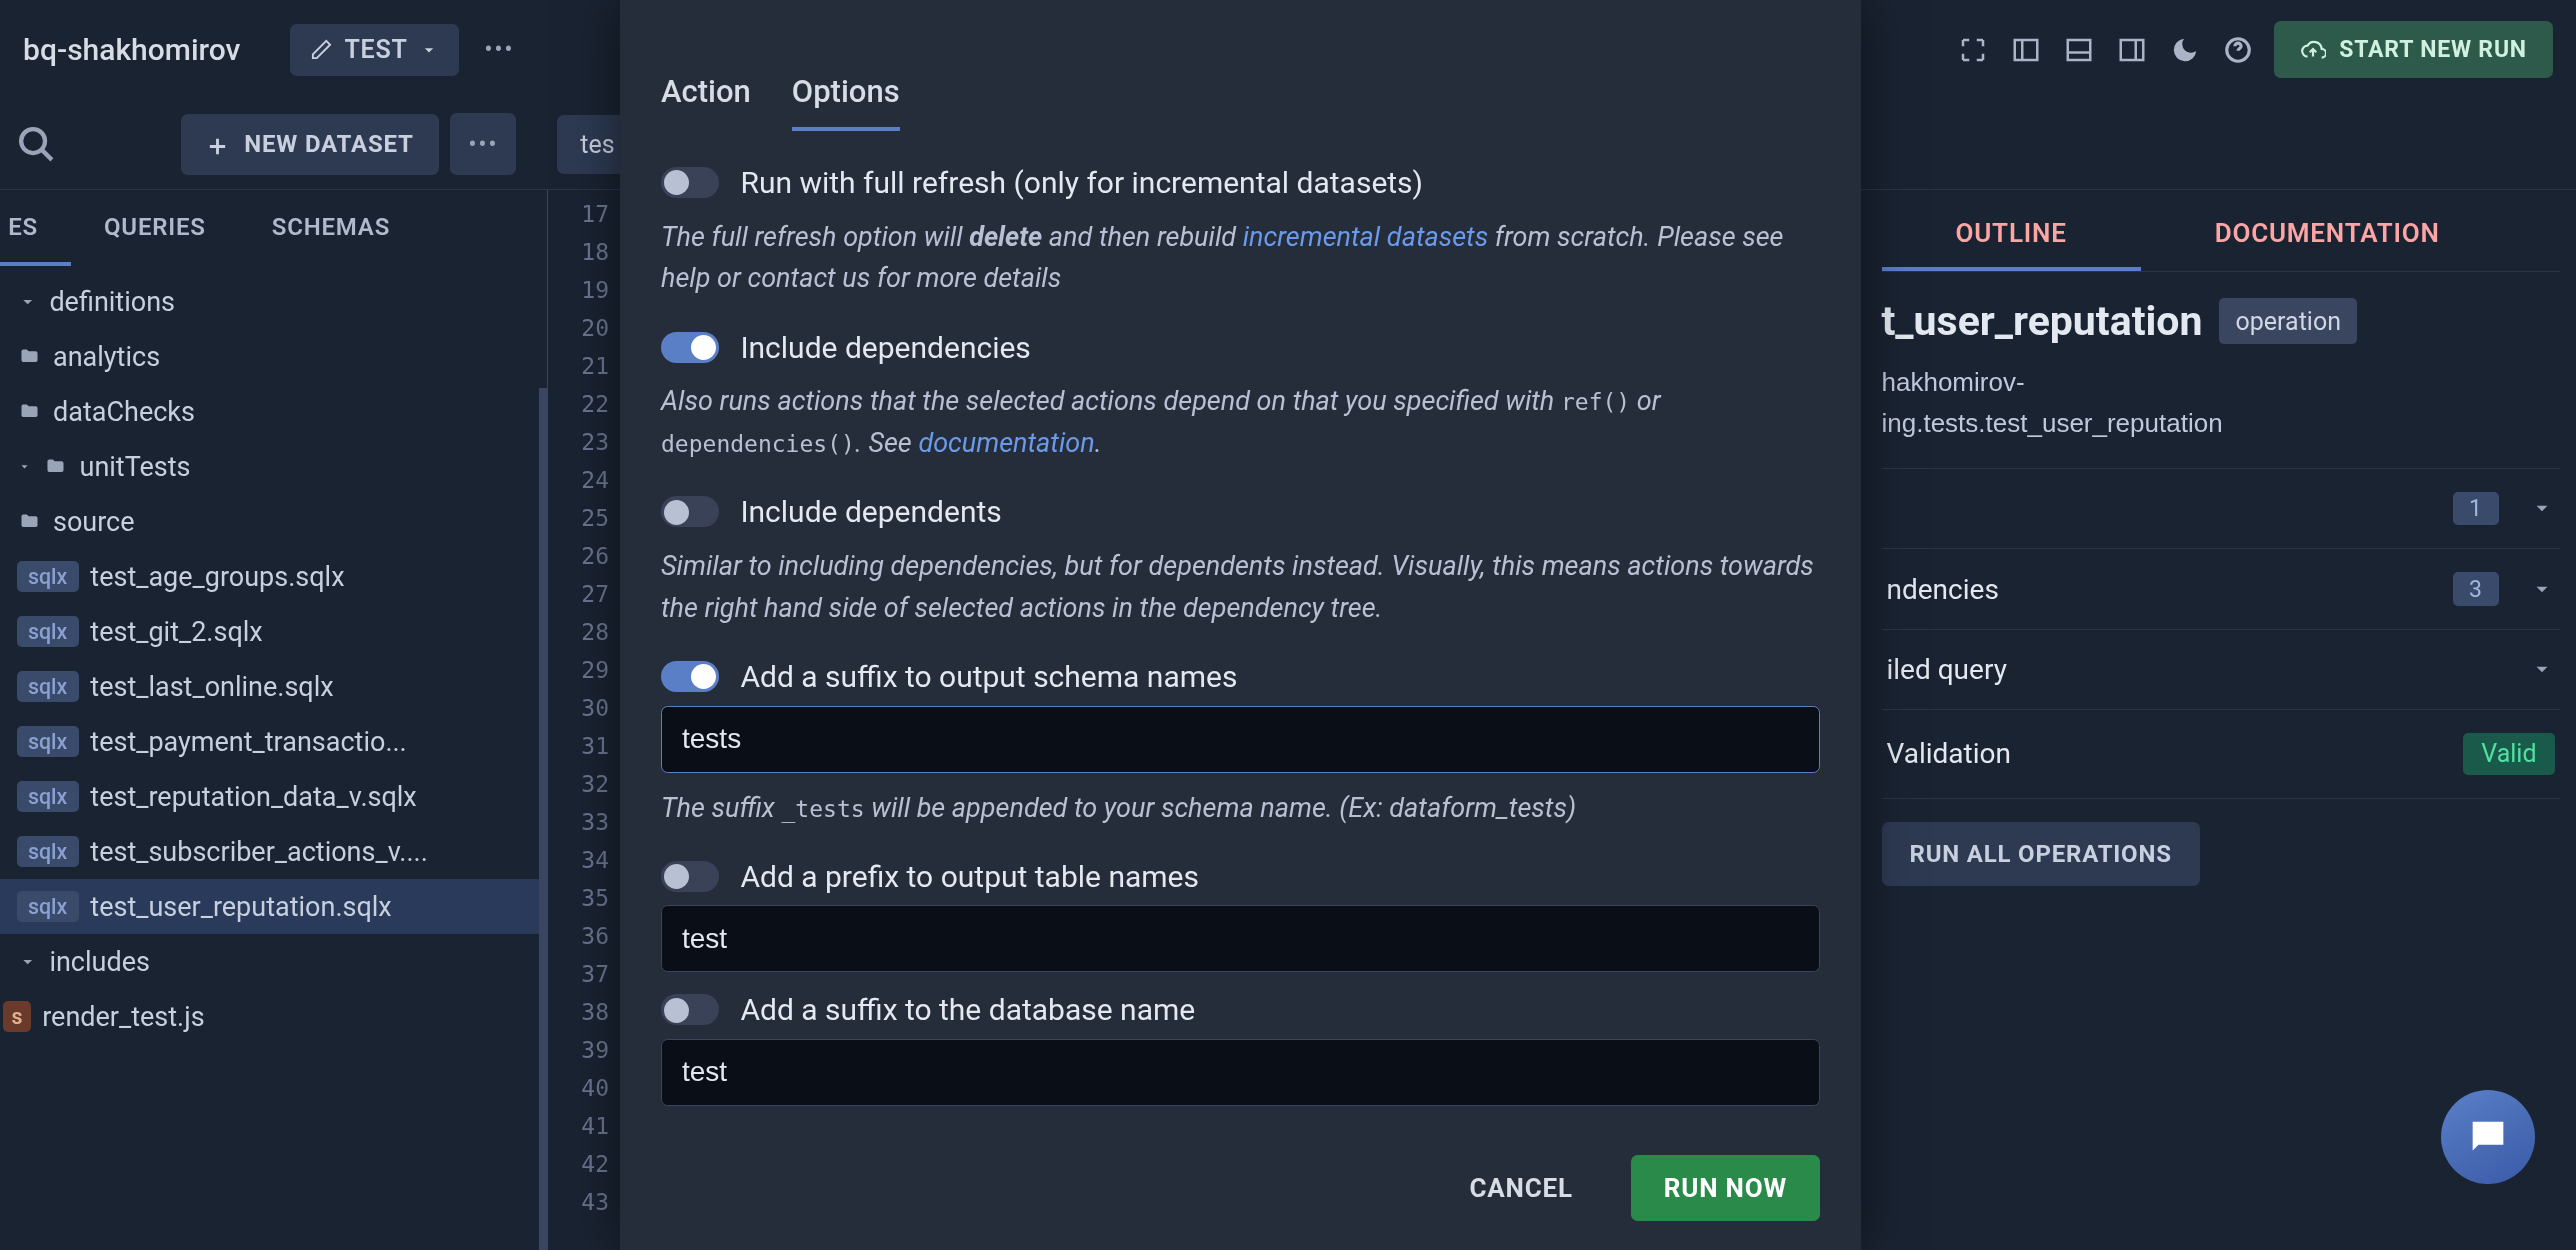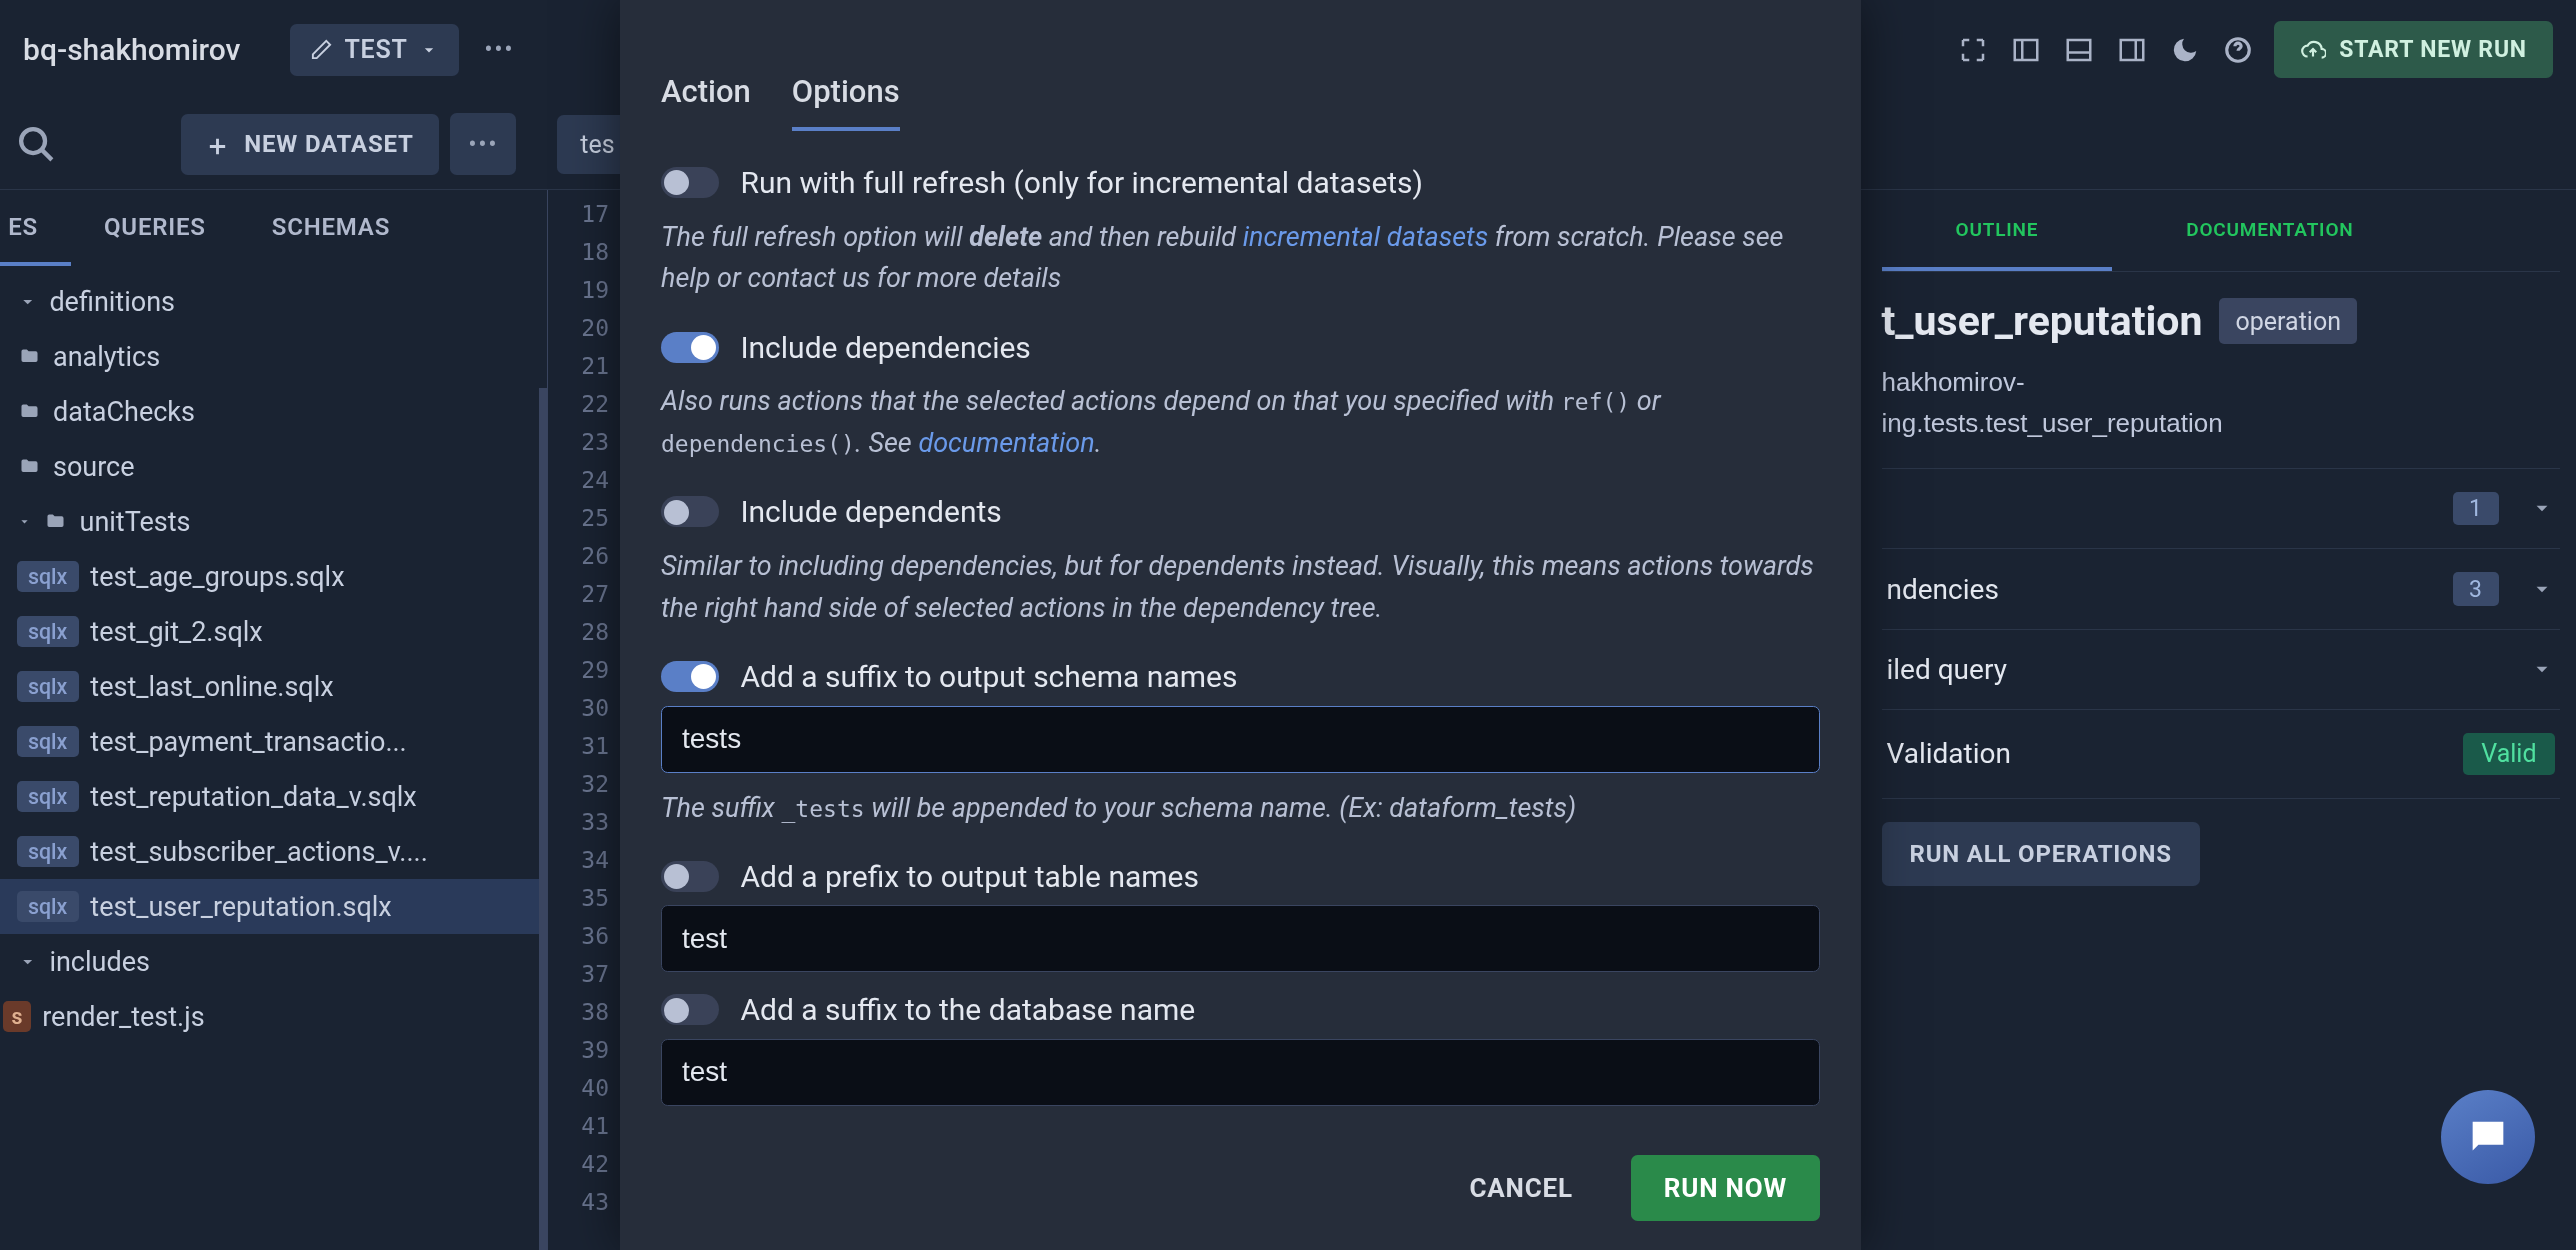--- a/index.html
+++ b/index.html
@@ -211,24 +211,24 @@
   flex: 1;
   padding: 0 16.5px;
 }
 .rp-tabs {
   display: flex;
   height: 82px;
   border-bottom: 0.8px solid #2a3548;
 }
 .rp-tabs .rtab {
   padding: 28px 74px;
-  font-size: 19px;
+  font-size: 26px;
   font-weight: 600;
   letter-spacing: 0.8px;
-  color: #22c55e;
+  color: #fca5a5;
 }
 .rp-tabs .rtab.active { border-bottom: 4.1px solid #5a7fc7; }
 
 .rp-title {
   display: flex;
   align-items: center;
   gap: 16.5px;
   padding: 25px 0 16.5px;
 }
 .rp-title h1 {
@@ -521,33 +521,33 @@
           </svg>
         <span>analytics</span>
       </div>
       <div class="tree-row indent-1">
         <svg class="folder-ico" viewBox="0 0 24 24" fill="#9aa4b8">
             <path d="M3 6a2 2 0 012-2h4l2 2h8a2 2 0 012 2v8a2 2 0 01-2 2H5a2 2 0 01-2-2V6z"></path>
           </svg>
         <span>dataChecks</span>
       </div>
       <div class="tree-row indent-1">
-        <svg class="folder-ico" viewBox="0 0 24 24" fill="#9aa4b8">
-            <path d="M3 6a2 2 0 012-2h4l2 2h8a2 2 0 012 2v8a2 2 0 01-2 2H5a2 2 0 01-2-2V6z"></path>
-          </svg>
-        <span>source</span>
-      </div>
-      <div class="tree-row indent-1">
         <svg class="chev" viewBox="0 0 24 24" fill="#9aa4b8" style="width:15px">
             <path d="M7 10l5 5 5-5z"></path>
           </svg>
         <svg class="folder-ico" viewBox="0 0 24 24" fill="#9aa4b8">
             <path d="M3 6a2 2 0 012-2h4l2 2h8a2 2 0 012 2v8a2 2 0 01-2 2H5a2 2 0 01-2-2V6z"></path>
           </svg>
         <span>unitTests</span>
+      </div>
+      <div class="tree-row indent-1">
+        <svg class="folder-ico" viewBox="0 0 24 24" fill="#9aa4b8">
+            <path d="M3 6a2 2 0 012-2h4l2 2h8a2 2 0 012 2v8a2 2 0 01-2 2H5a2 2 0 01-2-2V6z"></path>
+          </svg>
+        <span>source</span>
       </div>
 
       <div class="tree-row file indent-2">
         <span class="sqlx-badge">sqlx</span>
         <span class="file-name">test_age_groups.sqlx</span>
       </div>
       <div class="tree-row file indent-2">
         <span class="sqlx-badge">sqlx</span>
         <span class="file-name">test_git_2.sqlx</span>
       </div>

